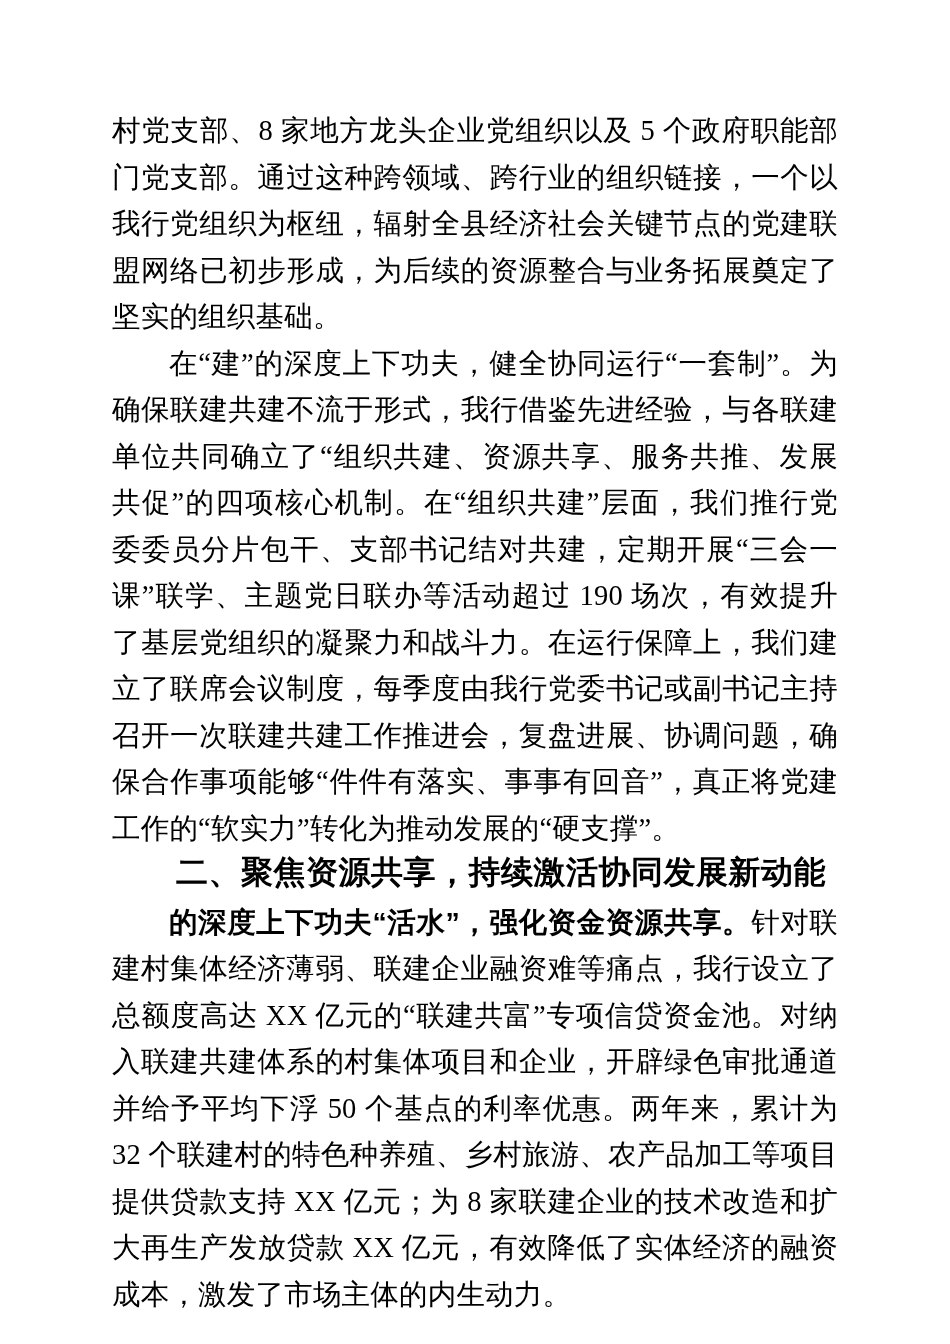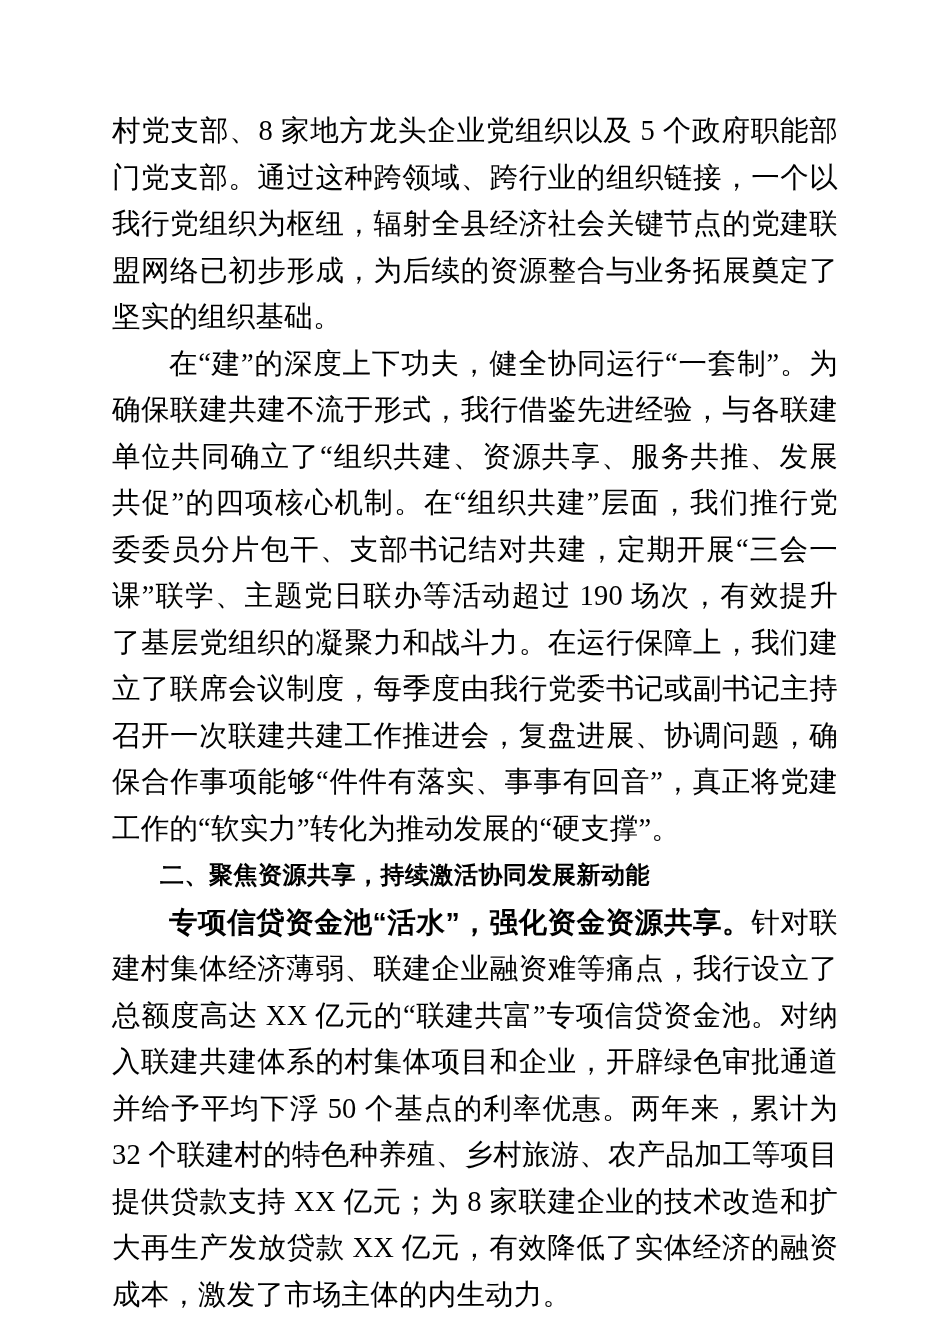--- a/index.html
+++ b/index.html
@@ -35,22 +35,22 @@
   }
   .para {
     text-indent: 2em;
   }
   .para-noindent {
     text-indent: 0;
   }
   .heading {
     text-indent: 2em;
     font-weight: bold;
-    font-family: Liberation Serif, serif;
-    font-size: 24px;
+    font-family: Liberation Mono, monospace;
+    font-size: 32px;
     letter-spacing: 0.5px;
   }
   .lead {
     font-weight: bold;
     font-family: "Liberation Sans", "DejaVu Sans", sans-serif;
   }
   .para-lead {
     text-indent: 2em;
   }
 </style>
@@ -60,16 +60,16 @@
 <div class="page">
   <div class="doc-body">
 
     <p class="para para-noindent">村党支部、8 家地方龙头企业党组织以及 5 个政府职能部门党支部。通过这种跨领域、跨行业的组织链接，一个以我行党组织为枢纽，辐射全县经济社会关键节点的党建联盟网络已初步形成，为后续的资源整合与业务拓展奠定了坚实的组织基础。</p>
 
     <p class="para">在“建”的深度上下功夫，健全协同运行“一套制”。为确保联建共建不流于形式，我行借鉴先进经验，与各联建单位共同确立了“组织共建、资源共享、服务共推、发展共促”的四项核心机制。在“组织共建”层面，我们推行党委委员分片包干、支部书记结对共建，定期开展“三会一课”联学、主题党日联办等活动超过 190 场次，有效提升了基层党组织的凝聚力和战斗力。在运行保障上，我们建立了联席会议制度，每季度由我行党委书记或副书记主持召开一次联建共建工作推进会，复盘进展、协调问题，确保合作事项能够“件件有落实、事事有回音”，真正将党建工作的“软实力”转化为推动发展的“硬支撑”。</p>
 
     <p class="heading">二、聚焦资源共享，持续激活协同发展新动能</p>
 
 
-    <p class="para-lead"><span class="lead">专项信贷资金池“活水”，强化资金资源共享。</span><span>针对联建村集体经济薄弱、联建企业融资难等痛点，我行设立了总额度高达 XX 亿元的“联建共富”专项信贷资金池。对纳入联建共建体系的村集体项目和企业，开辟绿色审批通道并给予平均下浮 50 个基点的利率优惠。两年来，累计为 32 个联建村的特色种养殖、乡村旅游、农产品加工等项目提供贷款支持 XX 亿元；为 8 家联建企业的技术改造和扩大再生产发放贷款 XX 亿元，有效降低了实体经济的融资成本，激发了市场主体的内生动力。</span></p>
+    <p class="para-lead"><span class="lead">的深度上下功夫“活水”，强化资金资源共享。</span><span>针对联建村集体经济薄弱、联建企业融资难等痛点，我行设立了总额度高达 XX 亿元的“联建共富”专项信贷资金池。对纳入联建共建体系的村集体项目和企业，开辟绿色审批通道并给予平均下浮 50 个基点的利率优惠。两年来，累计为 32 个联建村的特色种养殖、乡村旅游、农产品加工等项目提供贷款支持 XX 亿元；为 8 家联建企业的技术改造和扩大再生产发放贷款 XX 亿元，有效降低了实体经济的融资成本，激发了市场主体的内生动力。</span></p>
 
   </div>
 </div>
 
 </body></html>

